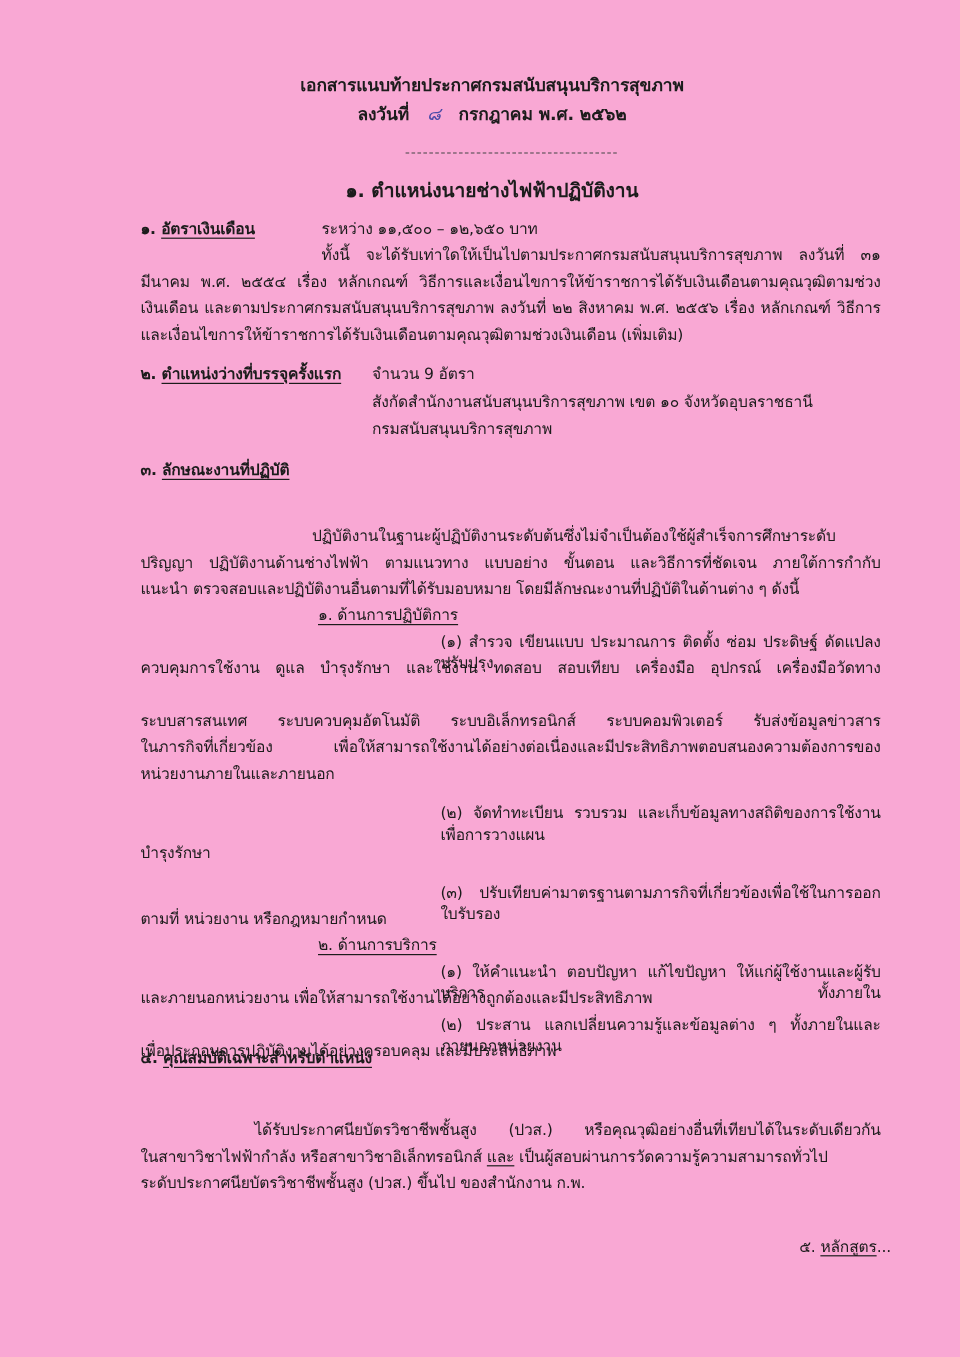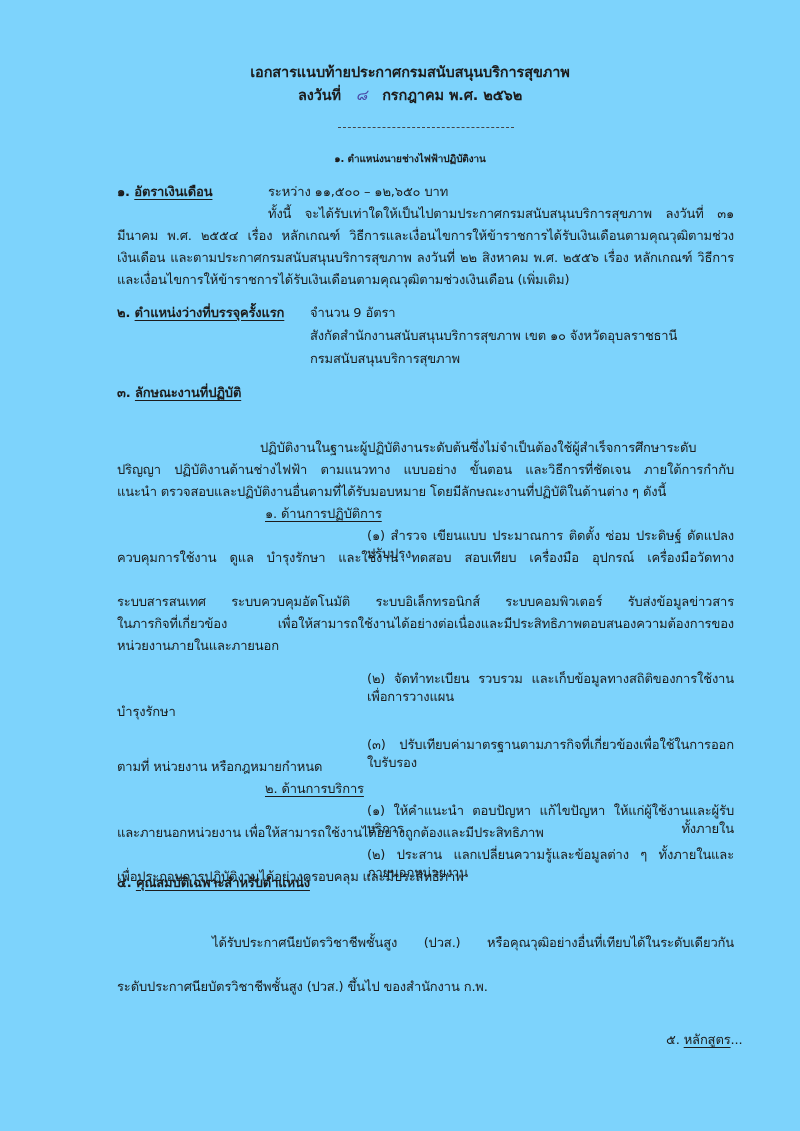--- a/index.html
+++ b/index.html
@@ -12,21 +12,21 @@
       height: 1131px;
       position: relative;
       overflow: hidden;
       font-family: "DejaVu Sans", "Liberation Sans", sans-serif;
       color: #1c1c1c;
     }
     .page {
       position: absolute;
       left: 0; top: 0;
       width: 800px; height: 1131px;
-      background: #7dd3fc;
+      background: #f9a8d4;
     }
     .line {
       position: absolute;
       white-space: nowrap;
       font-size: 13px;
       line-height: 18px;
       letter-spacing: -0.15px;
     }
     .bold { font-weight: bold; }
     .title {
@@ -64,21 +64,21 @@
   <div class="line title" style="left:250px; top:63px; width:320px; text-align:center;">เอกสารแนบท้ายประกาศกรมสนับสนุนบริการสุขภาพ</div>
 
   <div class="line title" style="left:250px; top:86px; width:320px; text-align:center;">
     <span>ลงวันที่</span>
     &nbsp;&nbsp;<span class="signed-date">๘</span>&nbsp;&nbsp;
     <span>กรกฎาคม พ.ศ. ๒๕๖๒</span>
   </div>
 
   <div class="dashed-rule"></div>
 
-  <div class="line title" style="left:250px; top:150px; width:320px; text-align:center; font-size:10px;">๑. ตำแหน่งนายช่างไฟฟ้าปฏิบัติงาน</div>
+  <div class="line title" style="left:250px; top:150px; width:320px; text-align:center; font-size:16px;">๑. ตำแหน่งนายช่างไฟฟ้าปฏิบัติงาน</div>
 
   <div class="line bold" style="left:117px; top:183px;">
     <span>๑.</span>
     <span class="u">อัตราเงินเดือน</span>
   </div>
   <div class="line" style="left:268px; top:183px;">ระหว่าง ๑๑,๕๐๐ – ๑๒,๖๕๐ บาท</div>
   <div class="line justify" style="left:268px; top:205px; width:466px;">ทั้งนี้ จะได้รับเท่าใดให้เป็นไปตามประกาศกรมสนับสนุนบริการสุขภาพ  ลงวันที่ ๓๑</div>
   <div class="line justify" style="left:117px; top:227px; width:617px;">มีนาคม พ.ศ. ๒๕๕๔ เรื่อง หลักเกณฑ์ วิธีการและเงื่อนไขการให้ข้าราชการได้รับเงินเดือนตามคุณวุฒิตามช่วง</div>
   <div class="line justify" style="left:117px; top:249px; width:617px;">เงินเดือน และตามประกาศกรมสนับสนุนบริการสุขภาพ ลงวันที่ ๒๒ สิงหาคม พ.ศ. ๒๕๕๖ เรื่อง หลักเกณฑ์ วิธีการ</div>
   <div class="line" style="left:117px; top:271px;">และเงื่อนไขการให้ข้าราชการได้รับเงินเดือนตามคุณวุฒิตามช่วงเงินเดือน (เพิ่มเติม)</div>
@@ -119,20 +119,23 @@
   <div class="line" style="left:117px; top:824px;">และภายนอกหน่วยงาน เพื่อให้สามารถใช้งานได้อย่างถูกต้องและมีประสิทธิภาพ</div>
 
   <div class="line justify" style="left:367px; top:846px; width:367px;">(๒) ประสาน แลกเปลี่ยนความรู้และข้อมูลต่าง ๆ ทั้งภายในและภายนอกหน่วยงาน</div>
   <div class="line" style="left:117px; top:868px;">เพื่อประกอบการปฏิบัติงานได้อย่างครอบคลุม และมีประสิทธิภาพ</div>
 
   <div class="line bold" style="left:117px; top:874px;">
     <span>๔.</span>
     <span class="u">คุณสมบัติเฉพาะสำหรับตำแหน่ง</span>
   </div>
   <div class="line justify" style="left:212px; top:934px; width:522px;">ได้รับประกาศนียบัตรวิชาชีพชั้นสูง (ปวส.) หรือคุณวุฒิอย่างอื่นที่เทียบได้ในระดับเดียวกัน</div>
+  <div class="line" style="left:117px; top:956px; width:617px;">
+    <span>ในสาขาวิชาไฟฟ้ากำลัง หรือสาขาวิชาอิเล็กทรอนิกส์ </span><span class="u">และ</span><span> เป็นผู้สอบผ่านการวัดความรู้ความสามารถทั่วไป</span>
+  </div>
   <div class="line" style="left:117px; top:978px;">ระดับประกาศนียบัตรวิชาชีพชั้นสูง (ปวส.) ขึ้นไป ของสำนักงาน ก.พ.</div>
 
   <div class="line" style="left:648px; top:1031px;margin-left:18px;">
     <span>๕.</span>
     <span class="u">หลักสูตร</span><span>...</span>
   </div>
 
 </div>
 
 </body></html>

